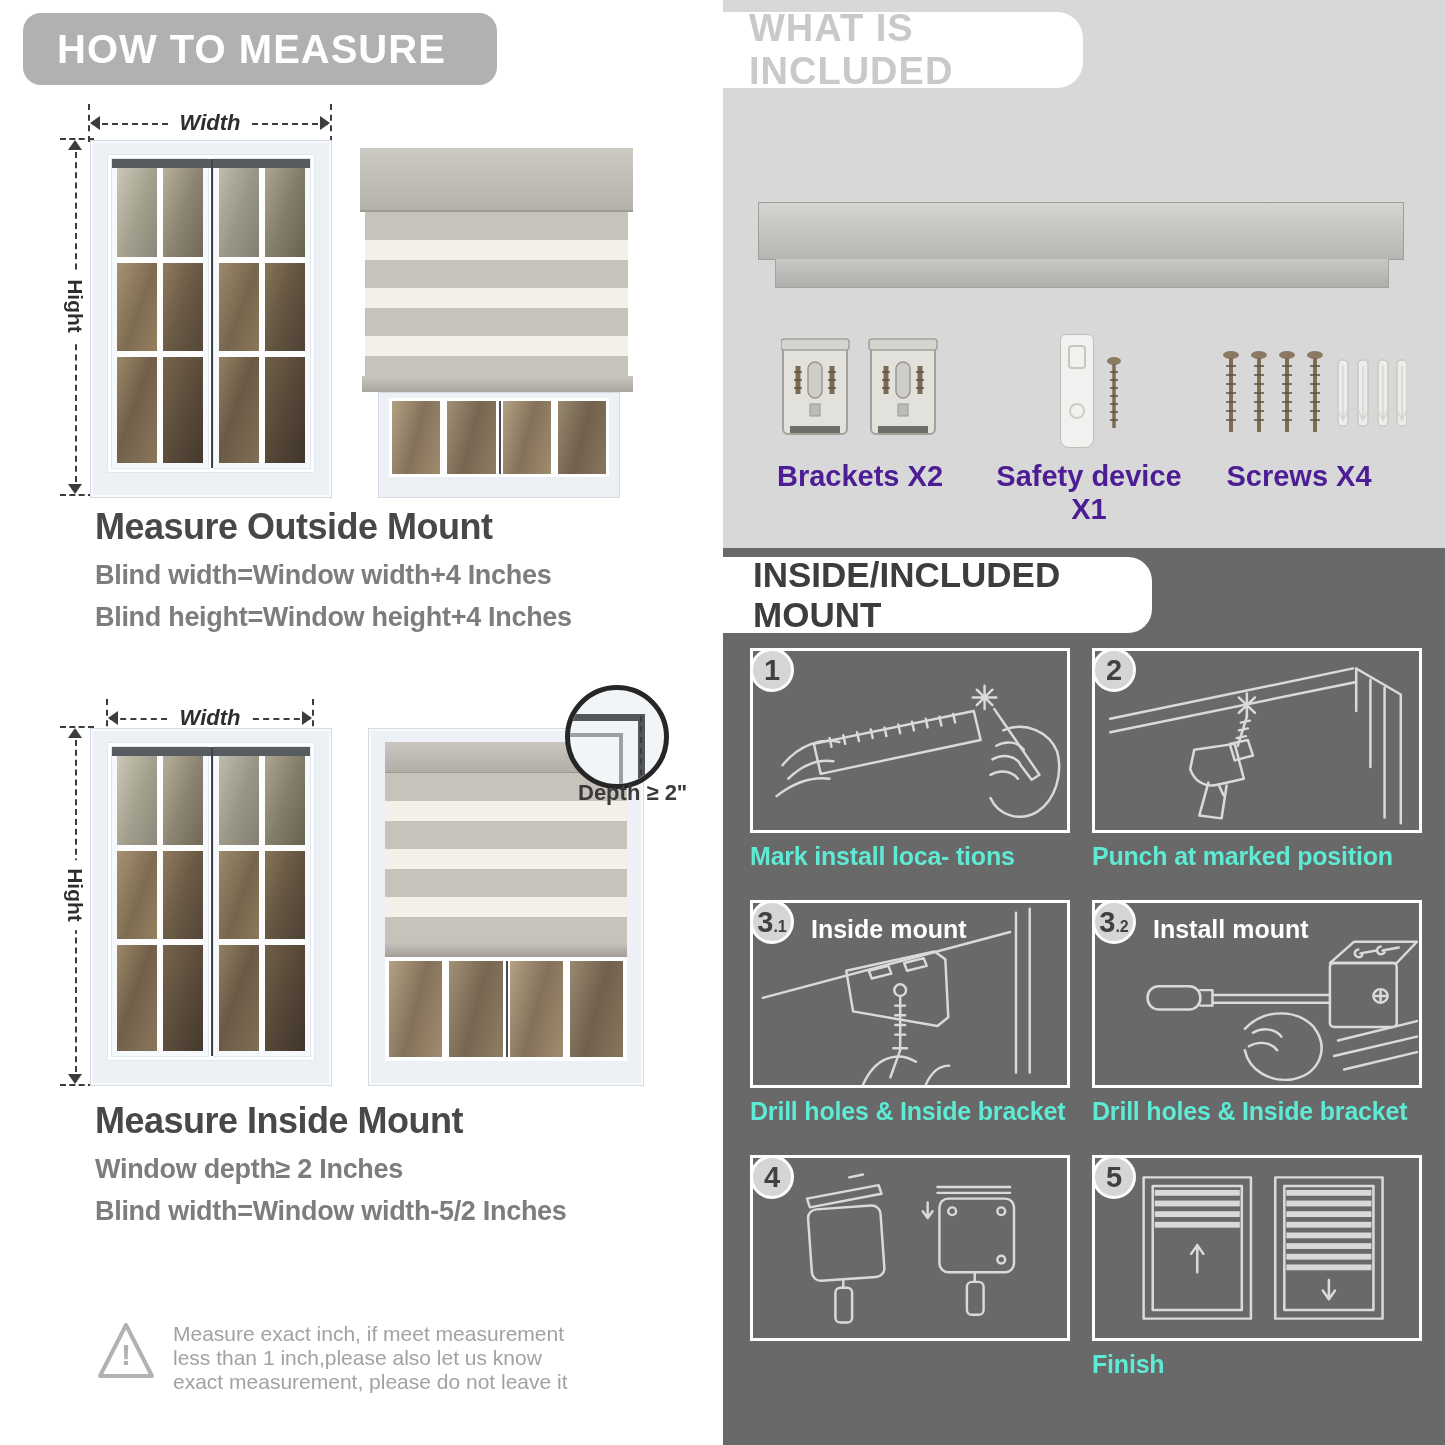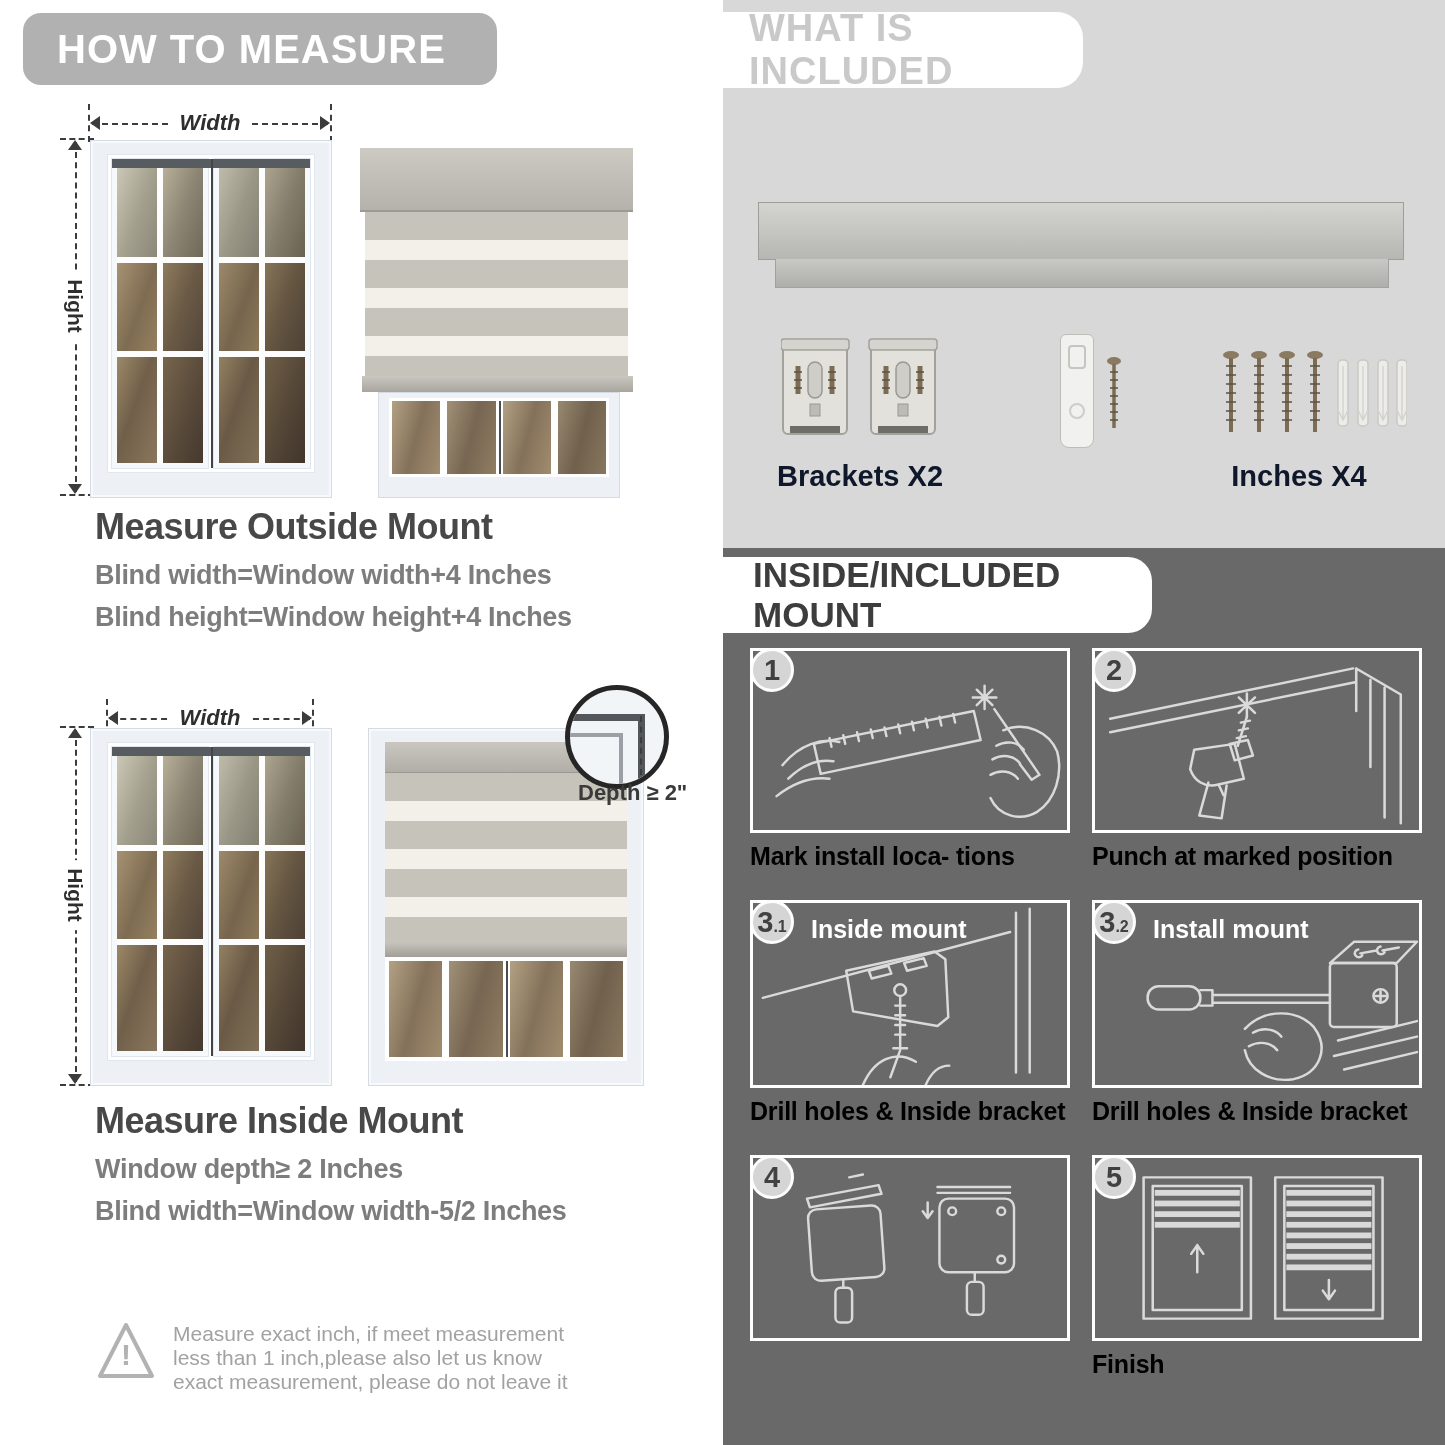--- a/index.html
+++ b/index.html
@@ -106,42 +106,42 @@
       font-size:30px;font-weight:bold;color:#b2b2b2;}
   .note-text{margin:4px 0 0 0;width:400px;font-size:21px;color:#a2a2a2;line-height:24px;font-weight:500;}
 
   
   .product-label{position:absolute;left:24px;top:138px;width:480px;text-align:center;
       font-size:31px;font-weight:bold;color:#6e6e6e;}
   .headrail-top{position:absolute;left:35px;top:202px;width:644px;height:56px;
       background:linear-gradient(180deg,#d4d4d0,#b6b6b2);border:1px solid #9d9d99;}
   .headrail-lip{position:absolute;left:52px;top:259px;width:612px;height:28px;
       background:linear-gradient(180deg,#c8c8c4,#aeaeaa);border:1px solid #a2a29e;border-top:none;}
-  .item-lbl{position:absolute;top:460px;font-size:29px;font-weight:bold;color:#0f172a;text-align:center;}
+  .item-lbl{position:absolute;top:460px;font-size:29px;font-weight:bold;color:#4c1d95;text-align:center;}
   .lbl-brackets{left:30px;width:214px;}
   .lbl-safety{left:258px;width:216px;}
   .lbl-screws{left:500px;width:152px;}
   .itm{position:absolute;}
   .safety-body{left:337px;top:334px;width:32px;height:112px;background:rgba(242,242,240,.95);
       border:1px solid #bfbdb8;border-radius:6px 6px 9px 9px;}
   .safety-body i{position:absolute;left:50%;top:10px;transform:translateX(-50%);
       width:14px;height:20px;border:2px solid #c7c5c0;border-radius:4px;display:block;}
   .safety-body b{position:absolute;left:50%;bottom:28px;transform:translateX(-50%);
       width:12px;height:12px;border:2px solid #cfcdc8;border-radius:50%;display:block;}
 
   
   .step{position:absolute;}
   .panel{position:relative;border:3px solid #fff;box-sizing:border-box;background:#696969;}
   .ill{position:absolute;inset:0;width:100%;height:100%;}
   .badge{position:absolute;left:-3px;top:-3px;width:44px;height:44px;border-radius:50%;
       background:#d5d5d5;border:3px solid #fdfdfd;box-sizing:border-box;display:flex;
       align-items:center;justify-content:center;font-size:29px;font-weight:bold;color:#414141;}
   .badge .sub{font-size:16px;margin-top:10px;}
   .ptitle{position:absolute;left:58px;top:12px;font-size:25px;font-weight:bold;color:#fff;}
-  .caption{margin-top:9px;font-size:25px;font-weight:bold;color:#000000;letter-spacing:-0.2px;}
+  .caption{margin-top:9px;font-size:25px;font-weight:bold;color:#5eead4;letter-spacing:-0.2px;}
 
   svg{display:block;}
   .sk{stroke:#dadada;stroke-width:2.5;fill:none;stroke-linecap:round;stroke-linejoin:round;}
   .sk-fill{fill:#d9d9d9;stroke:none;}
 </style>
 </head>
 <body>
 
 <div class="canvas">
 
@@ -306,20 +306,21 @@
 
     <div class="safety-body itm">
         <i></i>
         <b></b>
       </div>
     <svg class="itm" style="left:382px;top:356px;" width="18" height="80" viewBox="0 0 18 80">
       <ellipse cx="9" cy="5" rx="7" ry="4" fill="#8a7a62"></ellipse>
       <path d="M9 8 V72" stroke="#7c6c54" stroke-width="3.5"></path>
       <path d="M5 16 h8 M5 24 h8 M5 32 h8 M5 40 h8 M5 48 h8 M5 56 h8 M5 64 h8" stroke="#5e5140" stroke-width="1.5"></path>
     </svg>
+    <div class="item-lbl lbl-safety">Safety device X1</div>
 
     <svg class="itm" style="left:496px;top:348px;" width="188" height="94" viewBox="0 0 188 94">
       <defs>
         <g id="scr">
           <ellipse cx="0" cy="5" rx="8" ry="4" fill="#8a7a62"></ellipse>
           <path d="M0 8 V82" stroke="#7c6c54" stroke-width="4"></path>
           <path d="M-5 16 h10 M-5 25 h10 M-5 34 h10 M-5 43 h10 M-5 52 h10 M-5 61 h10 M-5 70 h10" stroke="#5e5140" stroke-width="1.5"></path>
         </g>
         <g id="anc">
           <rect x="-5" y="0" width="10" height="66" rx="4" fill="#ececea" stroke="#c9c7c2" stroke-width="1.5"></rect>
@@ -328,21 +329,21 @@
       </defs>
       <use href="#scr" x="12" y="2"></use>
         <use href="#scr" x="40" y="2"></use>
         <use href="#scr" x="68" y="2"></use>
         <use href="#scr" x="96" y="2"></use>
       <use href="#anc" x="124" y="12"></use>
         <use href="#anc" x="144" y="12"></use>
         <use href="#anc" x="164" y="12"></use>
         <use href="#anc" x="183" y="12"></use>
     </svg>
-    <div class="item-lbl lbl-screws">Inches X4</div>
+    <div class="item-lbl lbl-screws">Screws X4</div>
   </section>
 
   <section class="right-bottom">
     <div class="pill pill-mount">INSIDE/INCLUDED MOUNT</div>
 
     <div class="step" style="left:27px;top:100px;width:320px;">
       <div class="panel" style="height:185px;">
         <svg class="ill" viewBox="0 0 320 185" preserveAspectRatio="none">
           <path class="sk" d="M62 96 L225 62 L232 92 L69 127 Z"></path>
           <path class="sk" d="M78 90 l2 9 M92 87 l2 9 M106 84 l2 9 M120 81 l2 9 M134 79 l2 9 M148 76 l2 9 M162 73 l2 9 M176 70 l2 9 M190 68 l2 9 M204 65 l2 9" stroke-width="1.6"></path>

